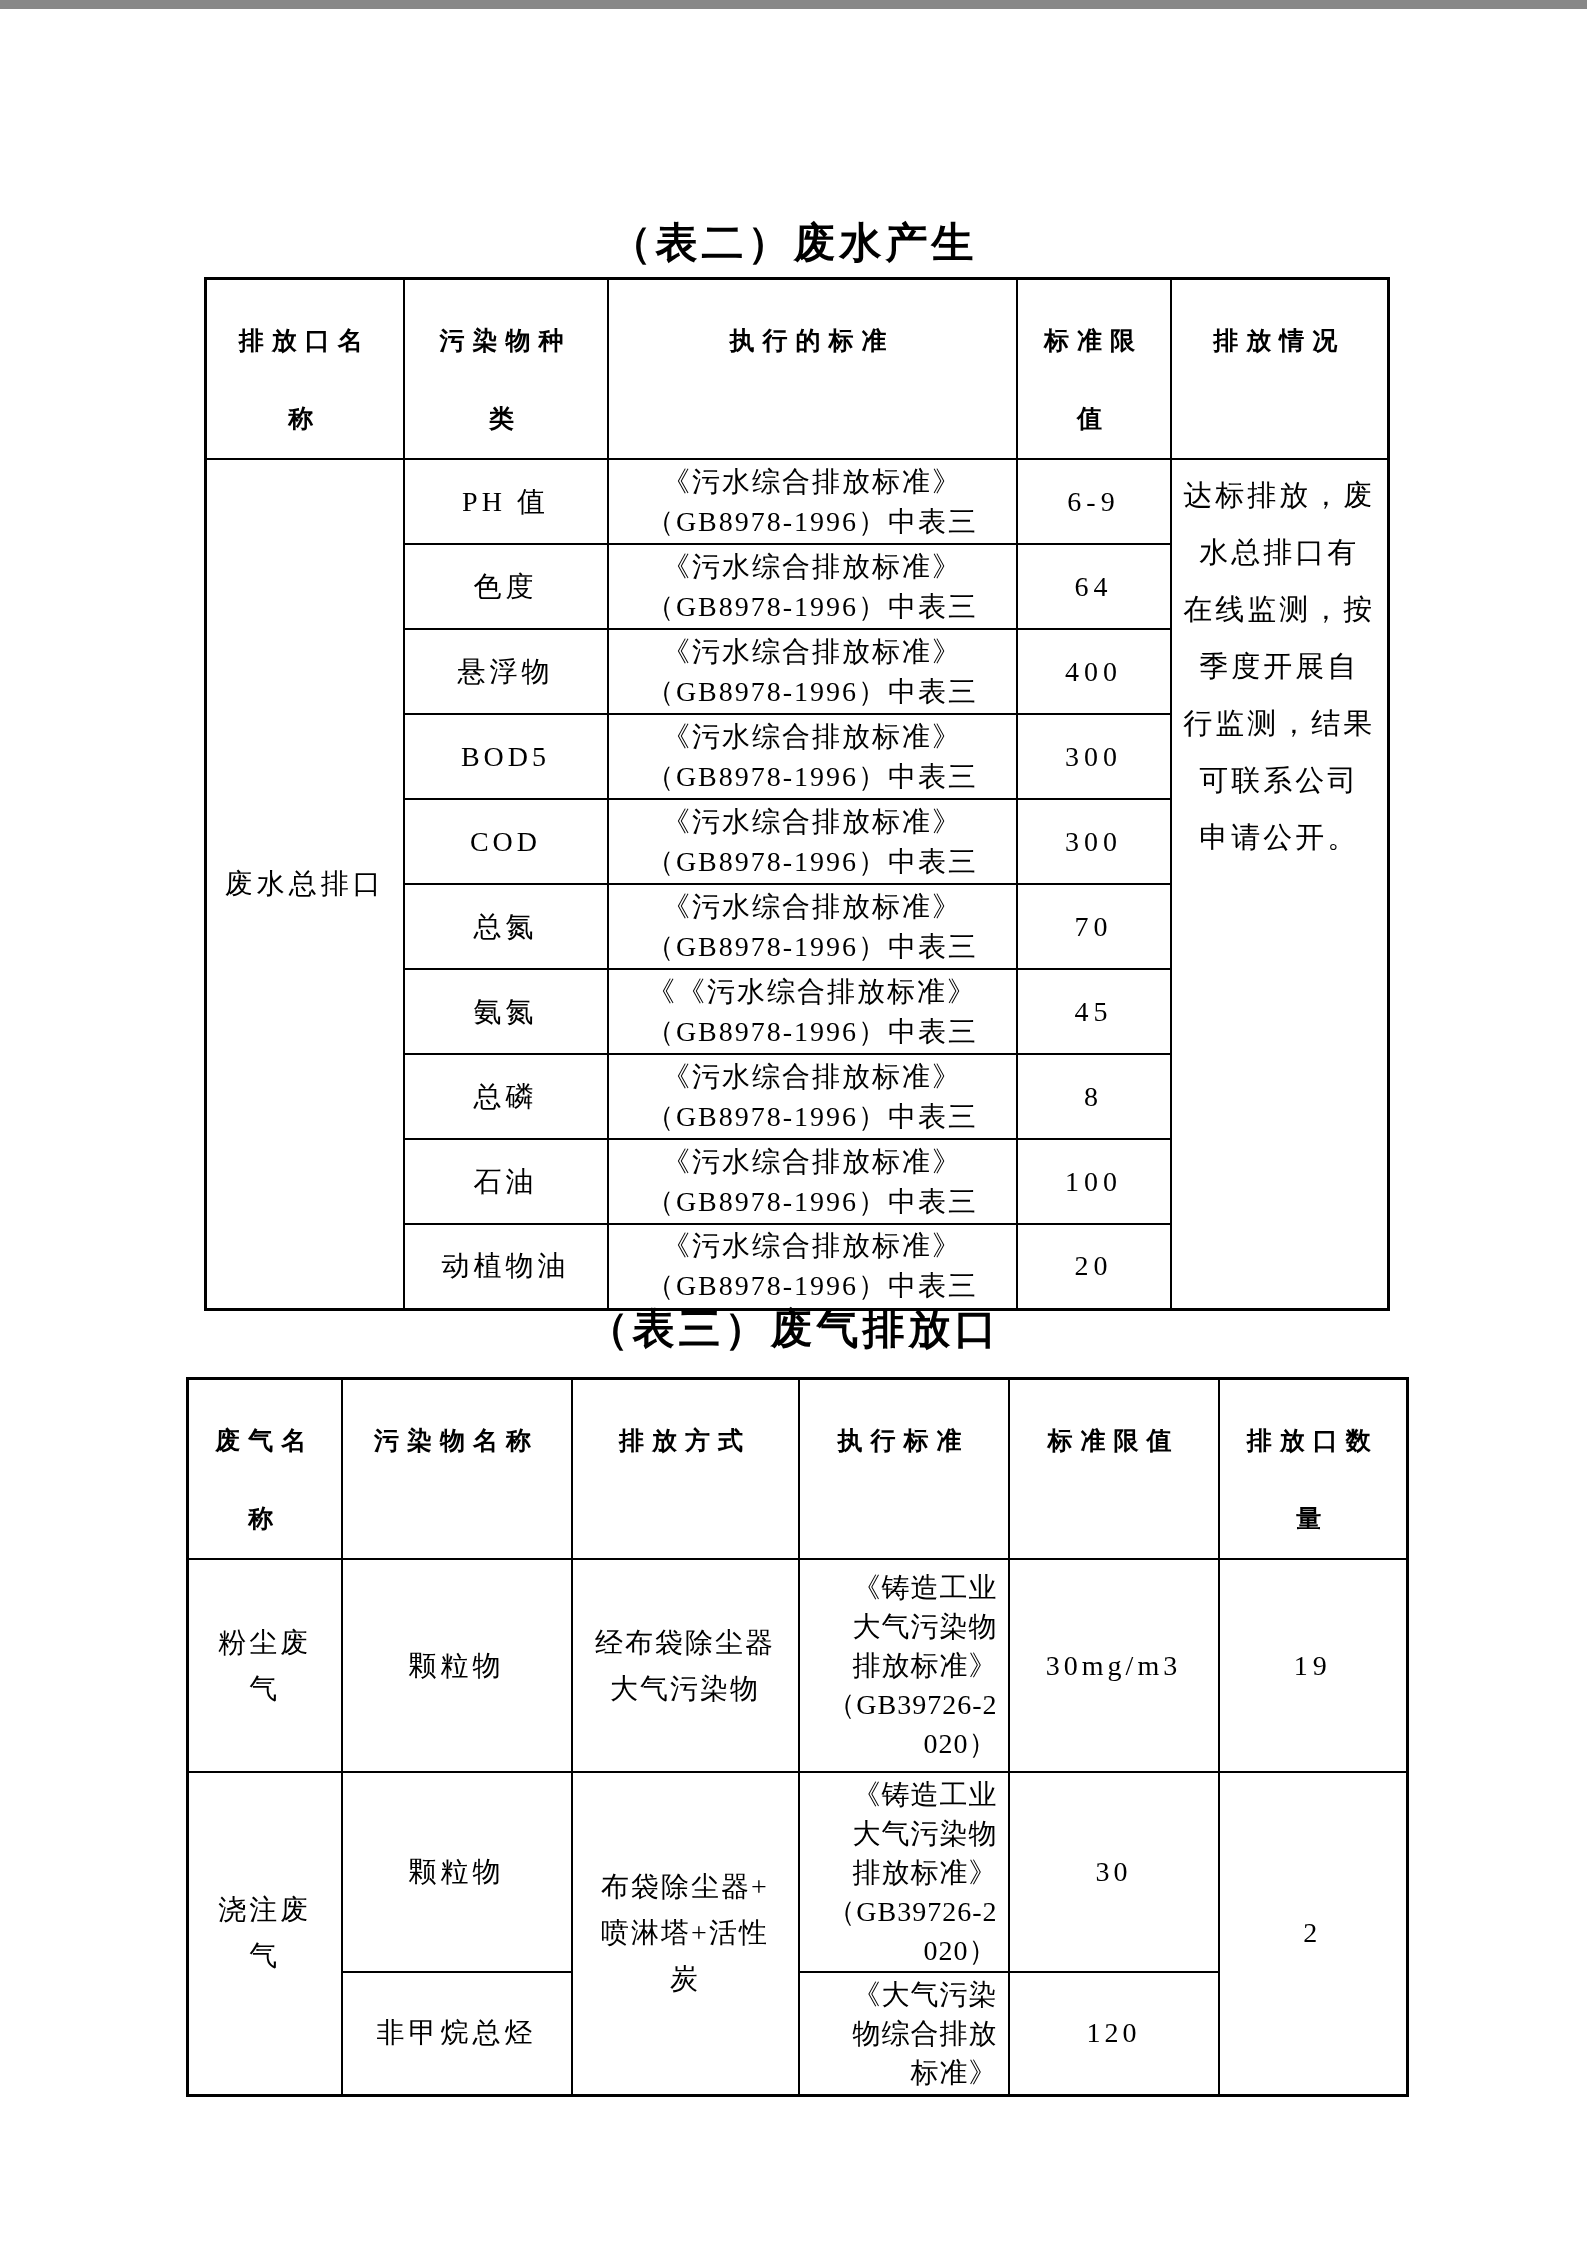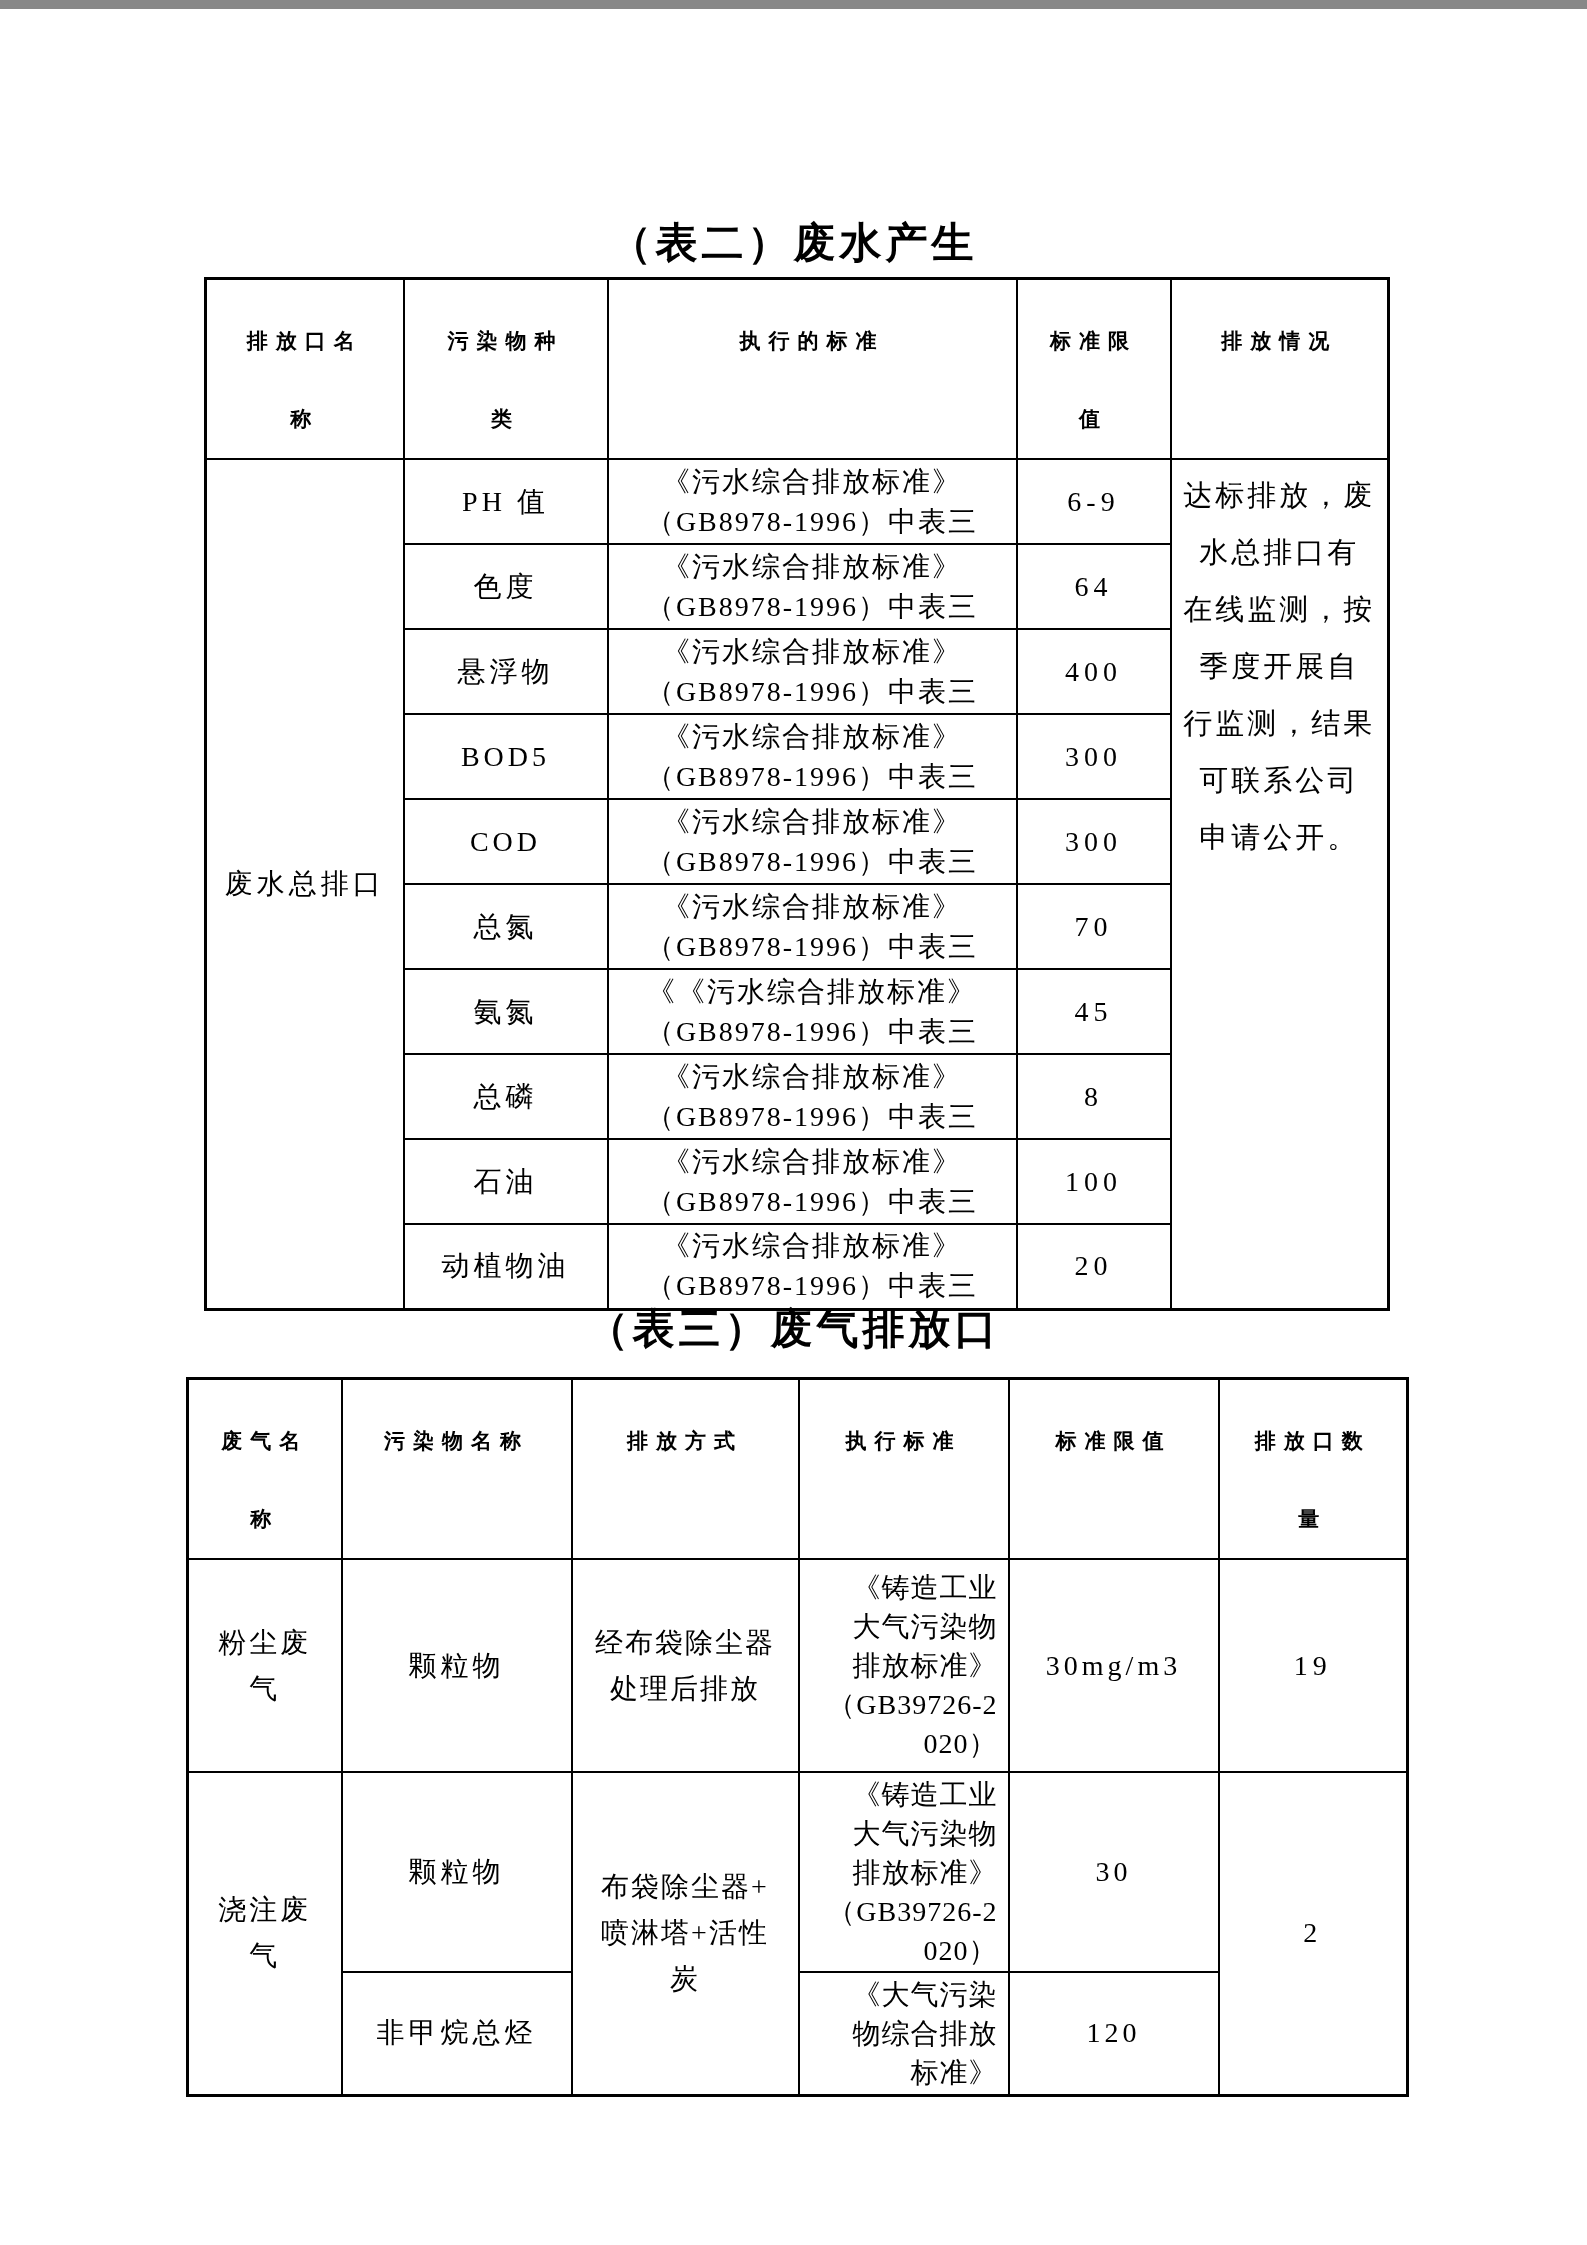--- a/index.html
+++ b/index.html
@@ -34,21 +34,21 @@
     border:2px solid #000;
     text-align:center;
     vertical-align:middle;
     font-size:28px;
     padding:0;
     white-space:pre-line;
     font-weight:normal;
   }
   th{
     font-weight:bold;
-    font-size:21px;
+    font-size:25px;
     vertical-align:top;
     padding-top:22px;
     line-height:78px;
     letter-spacing:8px;
   }
 
   
   #t1{left:204px;top:268px;}
   #t1 tr.hrow{height:168px;}
   #t1 tr.r{height:85px;}
@@ -194,21 +194,21 @@
         <th>执行标准</th>
         <th>标准限值</th>
         <th>排放口数
 量</th>
       </tr>
       <tr class="r1">
         <td class="gas-cell">粉尘废
 气</td>
         <td class="name-cell">颗粒物</td>
         <td class="method-cell">经布袋除尘器
-处理后排放</td>
+大气污染物</td>
         <td class="std-cell">《铸造工业
 大气污染物
 排放标准》
 （GB39726-2
 020）</td>
         <td class="lim-cell">30mg/m3</td>
         <td class="cnt-cell">19</td>
       </tr>
       <tr class="r2">
         <td class="gas-cell" rowspan="2">浇注废

